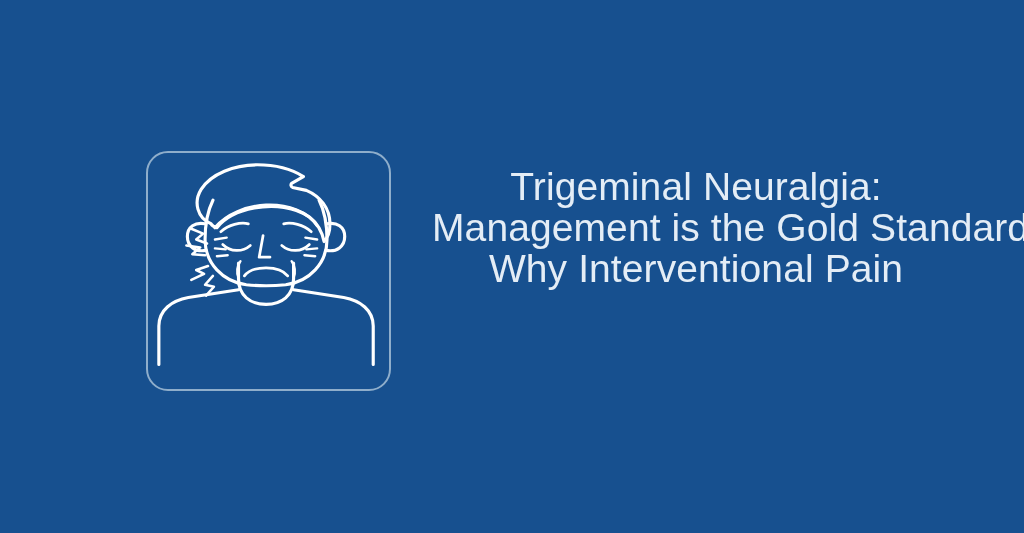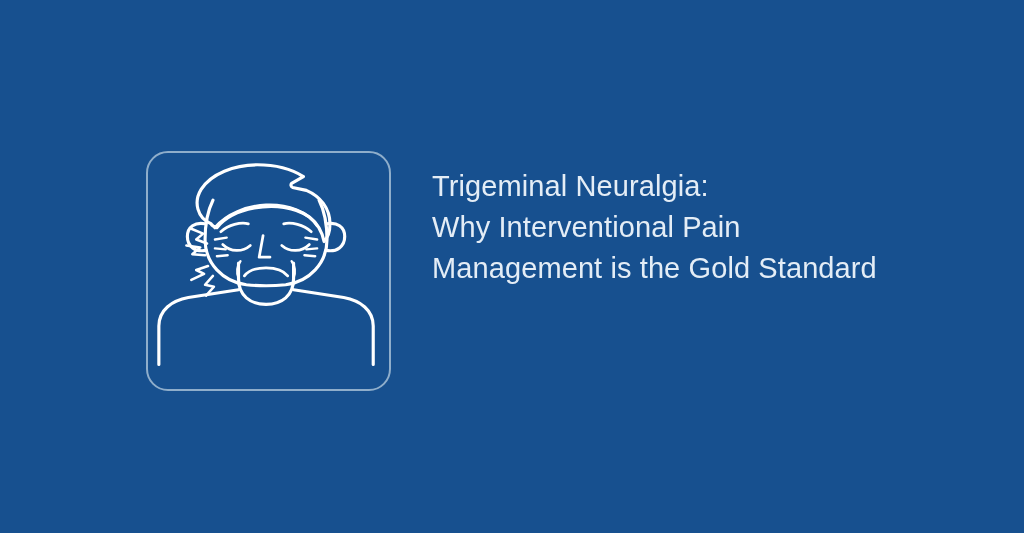--- a/index.html
+++ b/index.html
@@ -41,23 +41,23 @@
     height: 100%;
     display: block;
   }
 
   
   .title-block {
     position: absolute;
     left: 432px;
     top: 166px;
     width: 528px;
-    text-align: left;
+    text-align: center;
     color: #E4EDF6;
-    font-size: 29px;
+    font-size: 39px;
     line-height: 41px;
     font-weight: 400;
     letter-spacing: 0.1px;
     white-space: nowrap;
   }
   .title-line {
     display: block;
   }
 </style>
 </head>
@@ -121,17 +121,17 @@
         <path d="M 58 104 L 45 103 L 53 96 L 39 94"></path>
         <path d="M 61 115 L 49 119 L 57 123 L 44 129"></path>
         <path d="M 66 125 L 58 134 L 67 136 L 59 145"></path>
       </g>
 
     </svg>
   </div>
 
   <div class="title-block">
     <span class="title-line">Trigeminal Neuralgia:</span>
+    <span class="title-line">Management is the Gold Standard</span>
     <span class="title-line">Why Interventional Pain</span>
-    <span class="title-line">Management is the Gold Standard</span>
   </div>
 
 </div>
 
 </body></html>

